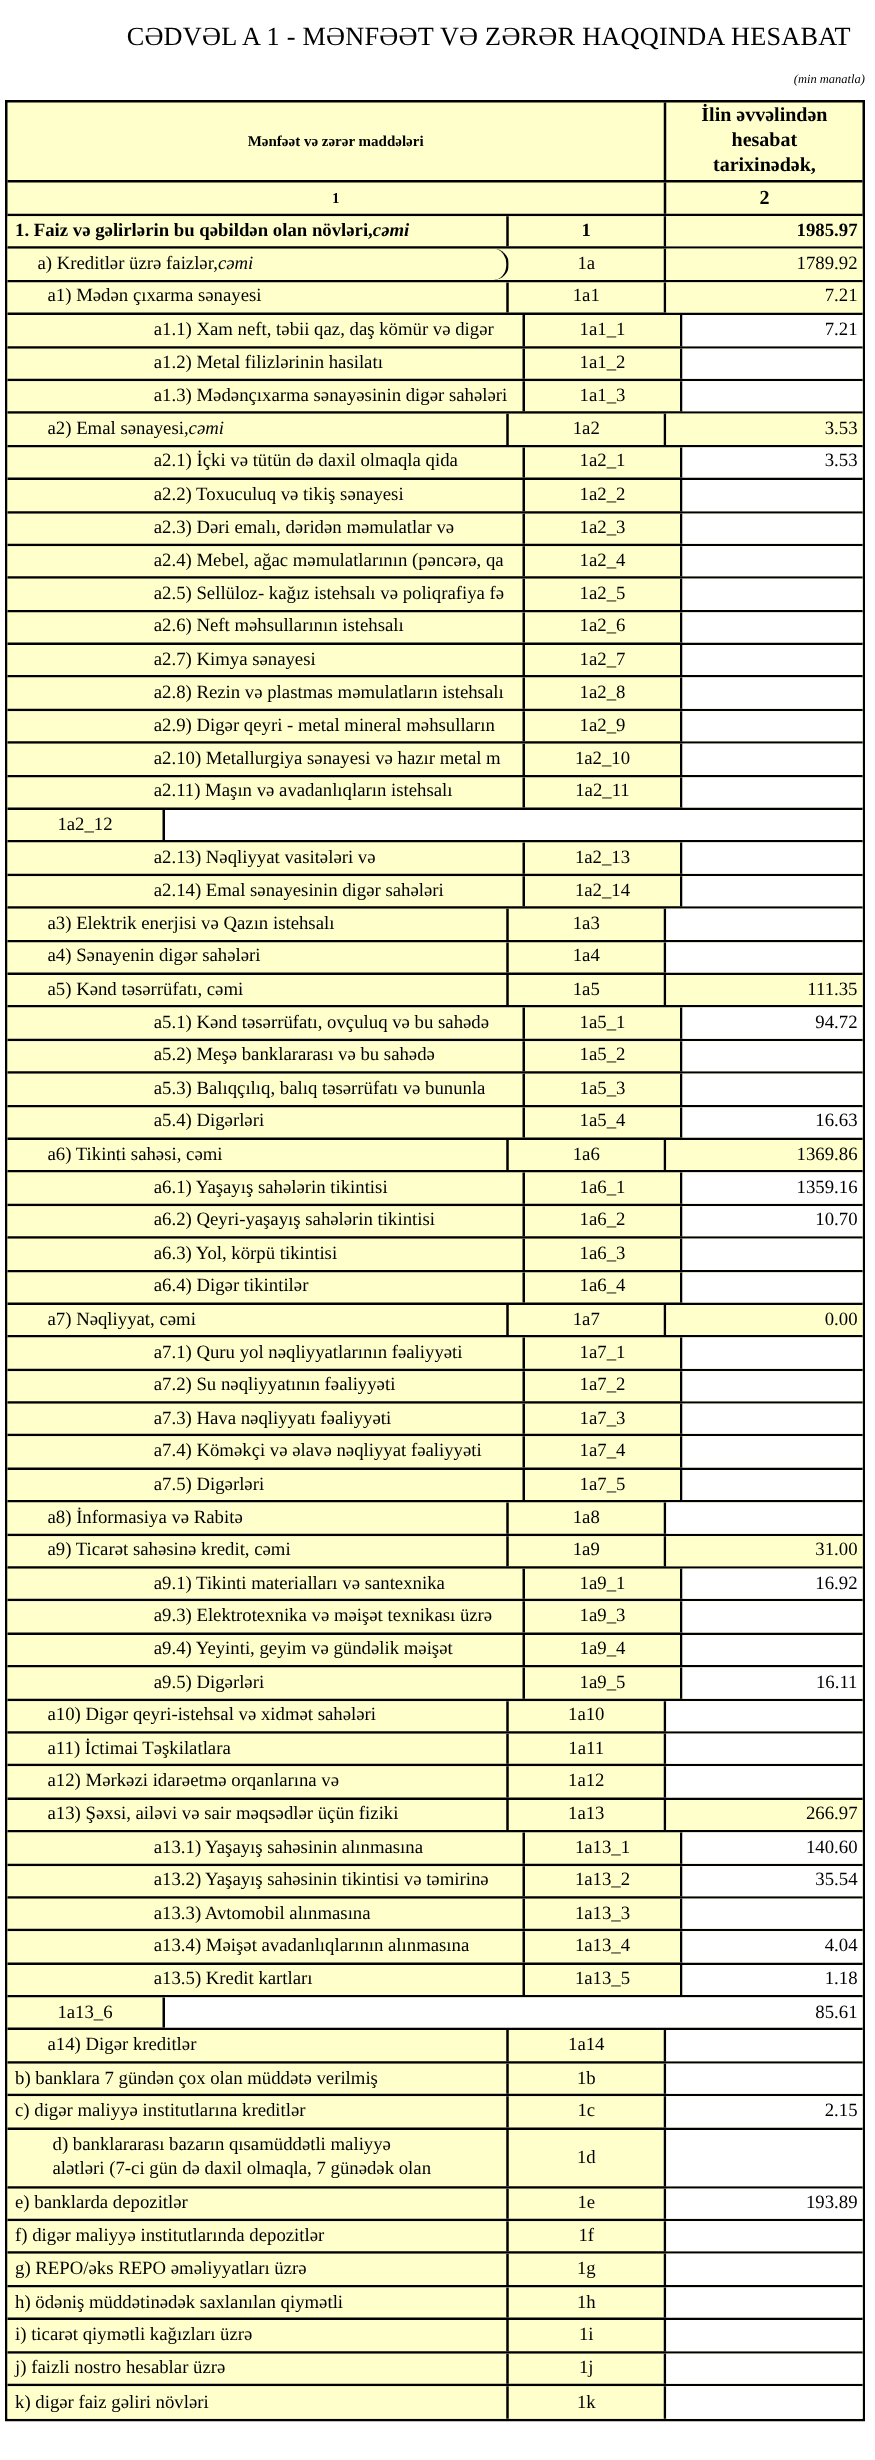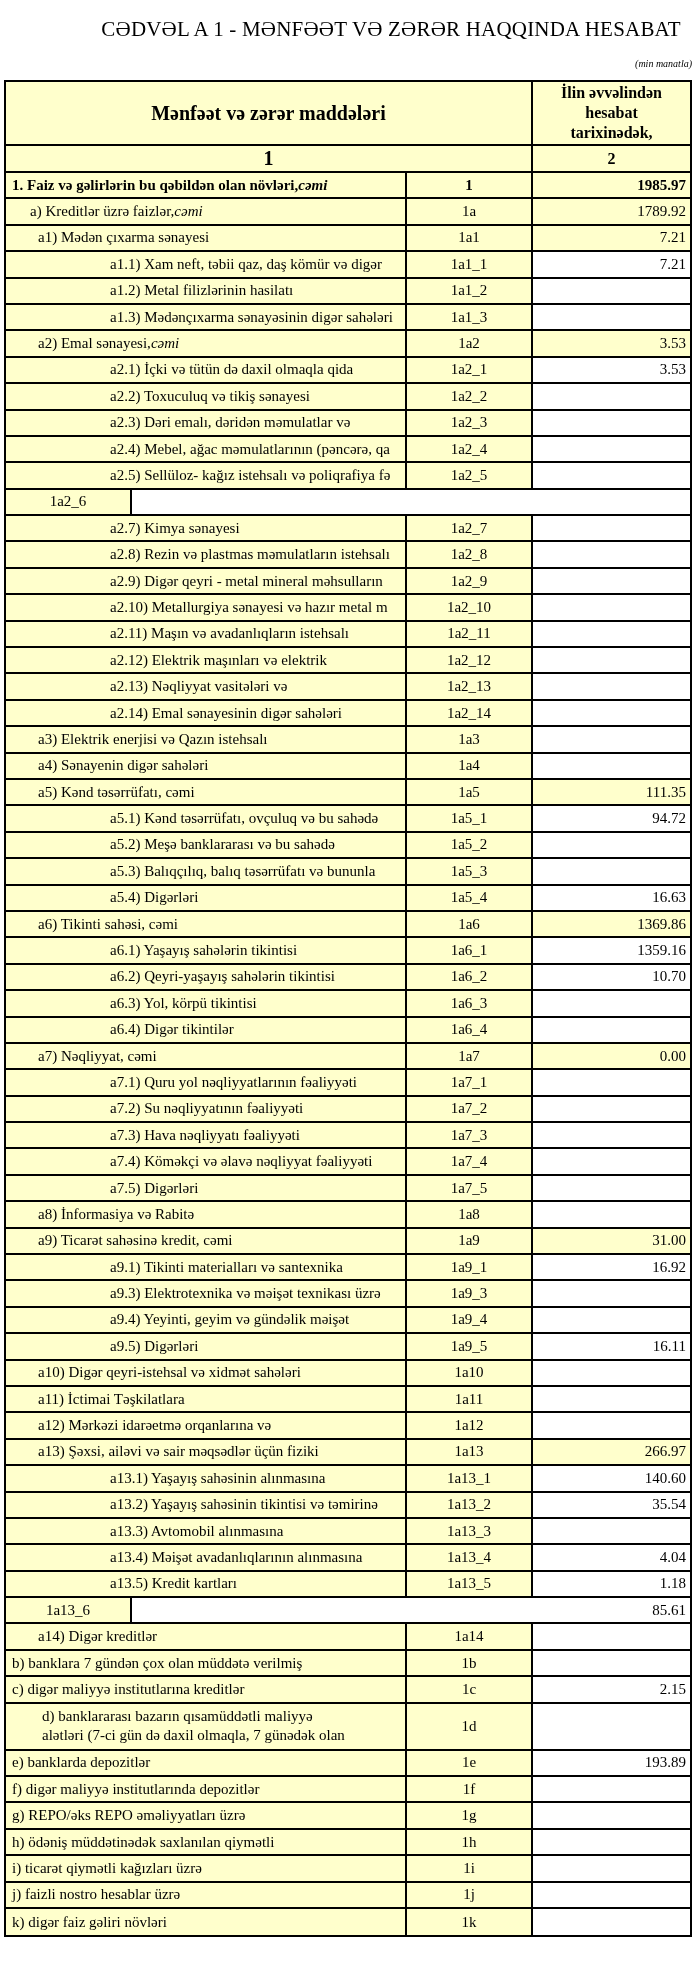--- a/index.html
+++ b/index.html
@@ -17,37 +17,37 @@
   .unit-note{position:absolute;top:58px;left:4px;width:688px;text-align:right;
              font-style:italic;font-size:10px;}
   .report-table{position:absolute;top:80px;left:4px;width:688px;
                 border:2px solid var(--border);background:var(--yellow);
                 display:flex;flex-direction:column;}
   .hrow{display:flex;border-bottom:2px solid var(--border);}
   .hrow1{height:64px;}
   .hrow2{height:27px;}
   .h-left{width:527px;border-right:2px solid var(--border);
           display:flex;align-items:center;justify-content:center;
-          font-weight:bold;font-size:20px;text-align:center;}
+          font-weight:bold;font-size:12px;text-align:center;}
   .h-right{flex:1;display:flex;align-items:center;justify-content:center;
            font-weight:bold;font-size:16px;text-align:center;
            white-space:pre-line;line-height:1.25;}
   .trow{display:flex;height:26.4px;border-bottom:2px solid var(--border);background:var(--yellow);}
   .trow.tall{height:47px;}
   .trow:last-child{border-bottom:none;}
   .cell{display:flex;align-items:center;font-size:15px;overflow:hidden;}
   .c-label{width:401px;border-right:2px solid var(--border);white-space:nowrap;}
   .tall .c-label{white-space:pre-line;line-height:1.3;padding-left:36px;}
   .c-code{width:126px;border-right:2px solid var(--border);justify-content:center;text-align:center;}
   .c-value{flex:1;justify-content:flex-end;text-align:right;padding-right:4px;background:var(--white);}
   .c-value.vy{background:var(--yellow);}
   .ind0{padding-left:6px;}
-  .ind1{padding-left:24px;}
+  .ind1{padding-left:24px;border-radius:12px;}
   .ind2{padding-left:32px;}
-  .ind3{padding-left:104px;}
+  .ind3{padding-left:104px;margin-left:13px;}
   .bold .cell{font-weight:bold;}
   .it{font-style:italic;}
 </style>
 </head>
 <body>
 
 <div class="page">
   <div class="title">CƏDVƏL A 1 - MƏNFƏƏT VƏ ZƏRƏR HAQQINDA HESABAT</div>
   <div class="unit-note">(min manatla)</div>
 
@@ -117,20 +117,21 @@
           <div class="cell c-label ind3">a2.4) Mebel, ağac məmulatlarının (pəncərə, qa</div>
           <div class="cell c-code">1a2_4</div>
           <div class="cell c-value"></div>
         </div>
         <div class="trow">
           <div class="cell c-label ind3">a2.5) Sellüloz- kağız istehsalı və poliqrafiya fə</div>
           <div class="cell c-code">1a2_5</div>
           <div class="cell c-value"></div>
         </div>
         <div class="trow">
+          <div class="cell c-label ind3">a2.6) Neft məhsullarının istehsalı</div>
           <div class="cell c-code">1a2_6</div>
           <div class="cell c-value"></div>
         </div>
         <div class="trow">
           <div class="cell c-label ind3">a2.7) Kimya sənayesi</div>
           <div class="cell c-code">1a2_7</div>
           <div class="cell c-value"></div>
         </div>
         <div class="trow">
           <div class="cell c-label ind3">a2.8) Rezin və plastmas məmulatların istehsalı</div>
@@ -146,21 +147,20 @@
           <div class="cell c-label ind3">a2.10) Metallurgiya sənayesi və hazır metal m</div>
           <div class="cell c-code">1a2_10</div>
           <div class="cell c-value"></div>
         </div>
         <div class="trow">
           <div class="cell c-label ind3">a2.11) Maşın və avadanlıqların istehsalı</div>
           <div class="cell c-code">1a2_11</div>
           <div class="cell c-value"></div>
         </div>
         <div class="trow">
-          <div class="cell c-label ind3">a2.12) Elektrik maşınları və elektrik</div>
           <div class="cell c-code">1a2_12</div>
           <div class="cell c-value"></div>
         </div>
         <div class="trow">
           <div class="cell c-label ind3">a2.13) Nəqliyyat vasitələri və</div>
           <div class="cell c-code">1a2_13</div>
           <div class="cell c-value"></div>
         </div>
         <div class="trow">
           <div class="cell c-label ind3">a2.14) Emal sənayesinin digər sahələri</div>

